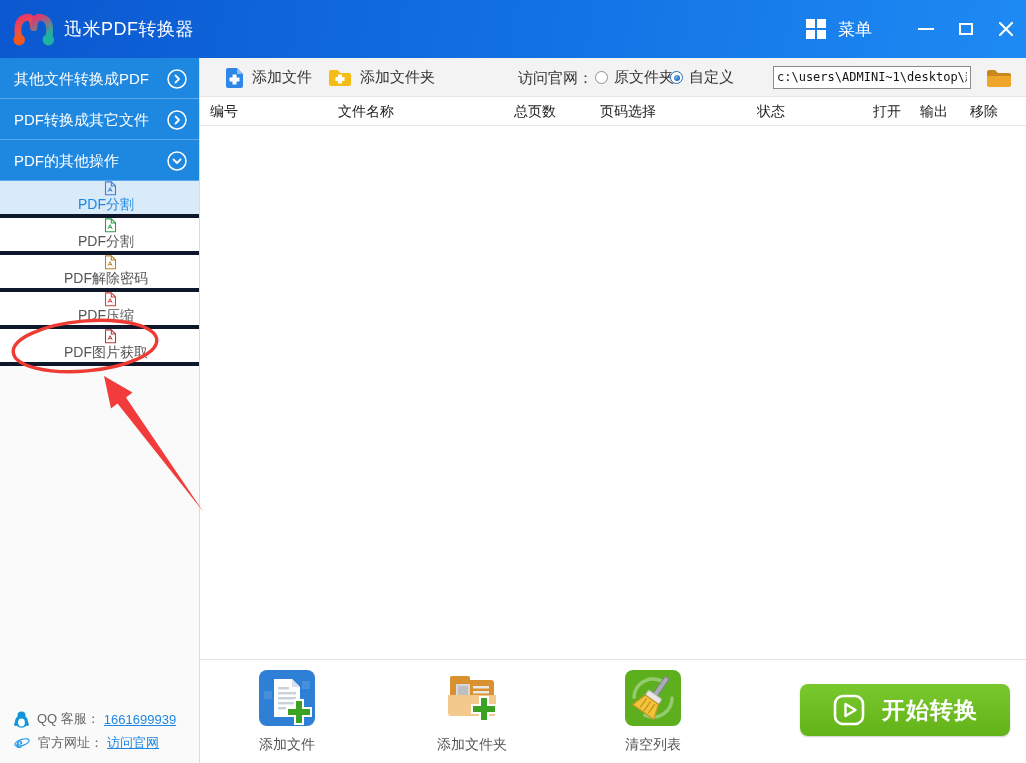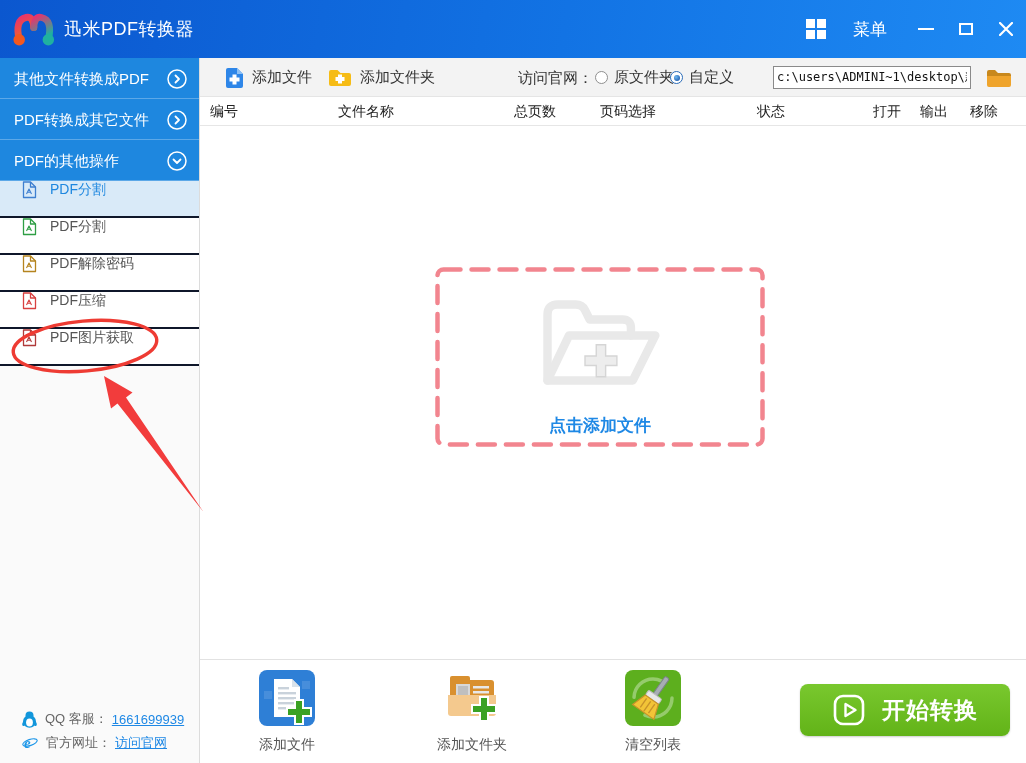--- a/index.html
+++ b/index.html
@@ -6,42 +6,42 @@
   html,body { width:1026px; height:763px; overflow:hidden; }
   body { font-family:"Liberation Sans", sans-serif; position:relative; background:#fff; }
   .app { position:absolute; inset:0; }
 
   
   .titlebar { position:absolute; left:0; top:0; width:1026px; height:58px;
     background:linear-gradient(100deg,#0b57cf 0%,#1273e4 55%,#1e8af3 100%); }
   .logo { position:absolute; left:10px; top:7px; }
   .app-title { position:absolute; left:64px; top:0; height:58px; line-height:58px;
     color:#fff; font-size:18px; letter-spacing:.5px; }
-  .menu-btn { position:absolute; left:804px; top:0; height:58px; display:flex; align-items:center; gap:25px; cursor:pointer; }
+  .menu-btn { position:absolute; left:804px; top:0; height:58px; display:flex; align-items:center; gap:10px; cursor:pointer; }
   .menu-label { color:#fff; font-size:17px; }
   .win-btn { position:absolute; top:0; width:34px; height:58px; display:flex; align-items:center; justify-content:center; cursor:pointer; }
   .btn-min { left:909px; } .btn-max { left:949px; } .btn-close { left:989px; }
   .min-bar { width:16px; height:2px; background:#fff; }
   .max-box { width:14px; height:12px; border:2px solid #fff; }
 
   
   .sidebar { position:absolute; left:0; top:58px; width:200px; height:705px;
     background:#fafafa; border-right:1px solid #dcdcdc; }
   .cat { position:relative; height:41px; line-height:41px; background:#1e87df;
     color:#fff; font-size:15px; padding-left:14px; cursor:pointer;
     border-bottom:1px solid rgba(255,255,255,.28); }
   .cat .chev { position:absolute; right:11px; top:10px; }
-  .sub { position:relative; height:37px; background:#fff; border-bottom:2px solid #0f172a;
-    display:flex; cursor:pointer; }
+  .sub { position:relative; height:37px; background:#fff; border-bottom:4px solid #0f172a;
+    display:flex; align-items:center; cursor:pointer;flex-direction:column; }
   .sub .pdf-ic { margin-left:22px; }
   .sub .sub-label { margin-left:13px; font-size:14px; color:#555; }
   .sub.selected { background:#d9eaf8; }
   .sub.selected .sub-label { color:#1e87df; }
 
-  .support { position:absolute; left:0; bottom:8px; width:200px;margin-left:8px; }
+  .support { position:absolute; left:0; bottom:8px; width:200px; }
   .sup-row { display:flex; align-items:center; height:24px; padding-left:14px; }
   .sup-label { font-size:13px; color:#666; margin-left:8px; white-space:nowrap; }
   .sup-link { font-size:13px; color:#1e88e5; text-decoration:underline; margin-left:4px; cursor:pointer; white-space:nowrap; }
 
   
   .main { position:absolute; left:200px; top:58px; width:826px; height:705px; background:#fff; }
   .toolbar { position:absolute; left:0; top:0; width:826px; height:39px;
     background:#f3f3f3; border-bottom:1px solid #e5e5e5; }
   .tb-btn { position:absolute; top:0; height:39px; display:flex; align-items:center; gap:8px; cursor:pointer; }
   .tb-add-file { left:25px; } .tb-add-folder { left:128px; }
@@ -277,35 +277,20 @@
       <span class="th" style="left:10px">编号</span>
       <span class="th" style="left:138px">文件名称</span>
       <span class="th" style="left:314px">总页数</span>
       <span class="th" style="left:400px">页码选择</span>
       <span class="th" style="left:557px">状态</span>
       <span class="th" style="left:673px">打开</span>
       <span class="th" style="left:720px">输出</span>
       <span class="th" style="left:770px">移除</span>
     </div>
 
-    <div class="dropzone">
-      <svg class="dz-border" width="330" height="180" viewBox="0 0 330 180">
-        <rect x="2.5" y="2.5" width="325" height="175" rx="6" fill="none" stroke="#f2858f" stroke-width="4.5" stroke-dasharray="17 11" stroke-linecap="round"></rect>
-      </svg>
-      <svg class="dz-folder" width="150" height="122" viewBox="0 0 160 122">
-        <g fill="none" stroke="#e9e9e9" stroke-width="9" stroke-linecap="round" stroke-linejoin="round">
-          <path d="M24 102 L24 32 Q24 21 35 21 L54 21 Q61 21 64 27 L69 37 L104 37 Q113 37 113 46 L113 54"></path>
-          <path d="M24 102 L47 54 L139 54 L115 102 Z"></path>
-        </g>
-        <g fill="#ededed" stroke="#d5d5d5" stroke-width="1.5">
-          <path d="M76 64 h10 v12 h12 v10 h-12 v12 h-10 v-12 h-12 v-10 h12 z"></path>
-        </g>
-      </svg>
-      <div class="dz-label">点击添加文件</div>
-    </div>
 
     <div class="bottombar">
 
       <div class="action act-0">
         <svg width="58" height="58" viewBox="0 0 58 58">
           <rect x="1" y="1" width="56" height="56" rx="8" fill="#2e7fd6"></rect>
           <rect x="6" y="22" width="8" height="8" fill="rgba(255,255,255,.12)"></rect>
           <rect x="44" y="12" width="8" height="8" fill="rgba(255,255,255,.12)"></rect>
           <path d="M16 10 h18 l8 8 v30 h-26 z" fill="#fff"></path>
           <path d="M34 10 l8 8 h-8 z" fill="#d9e2ea"></path>

